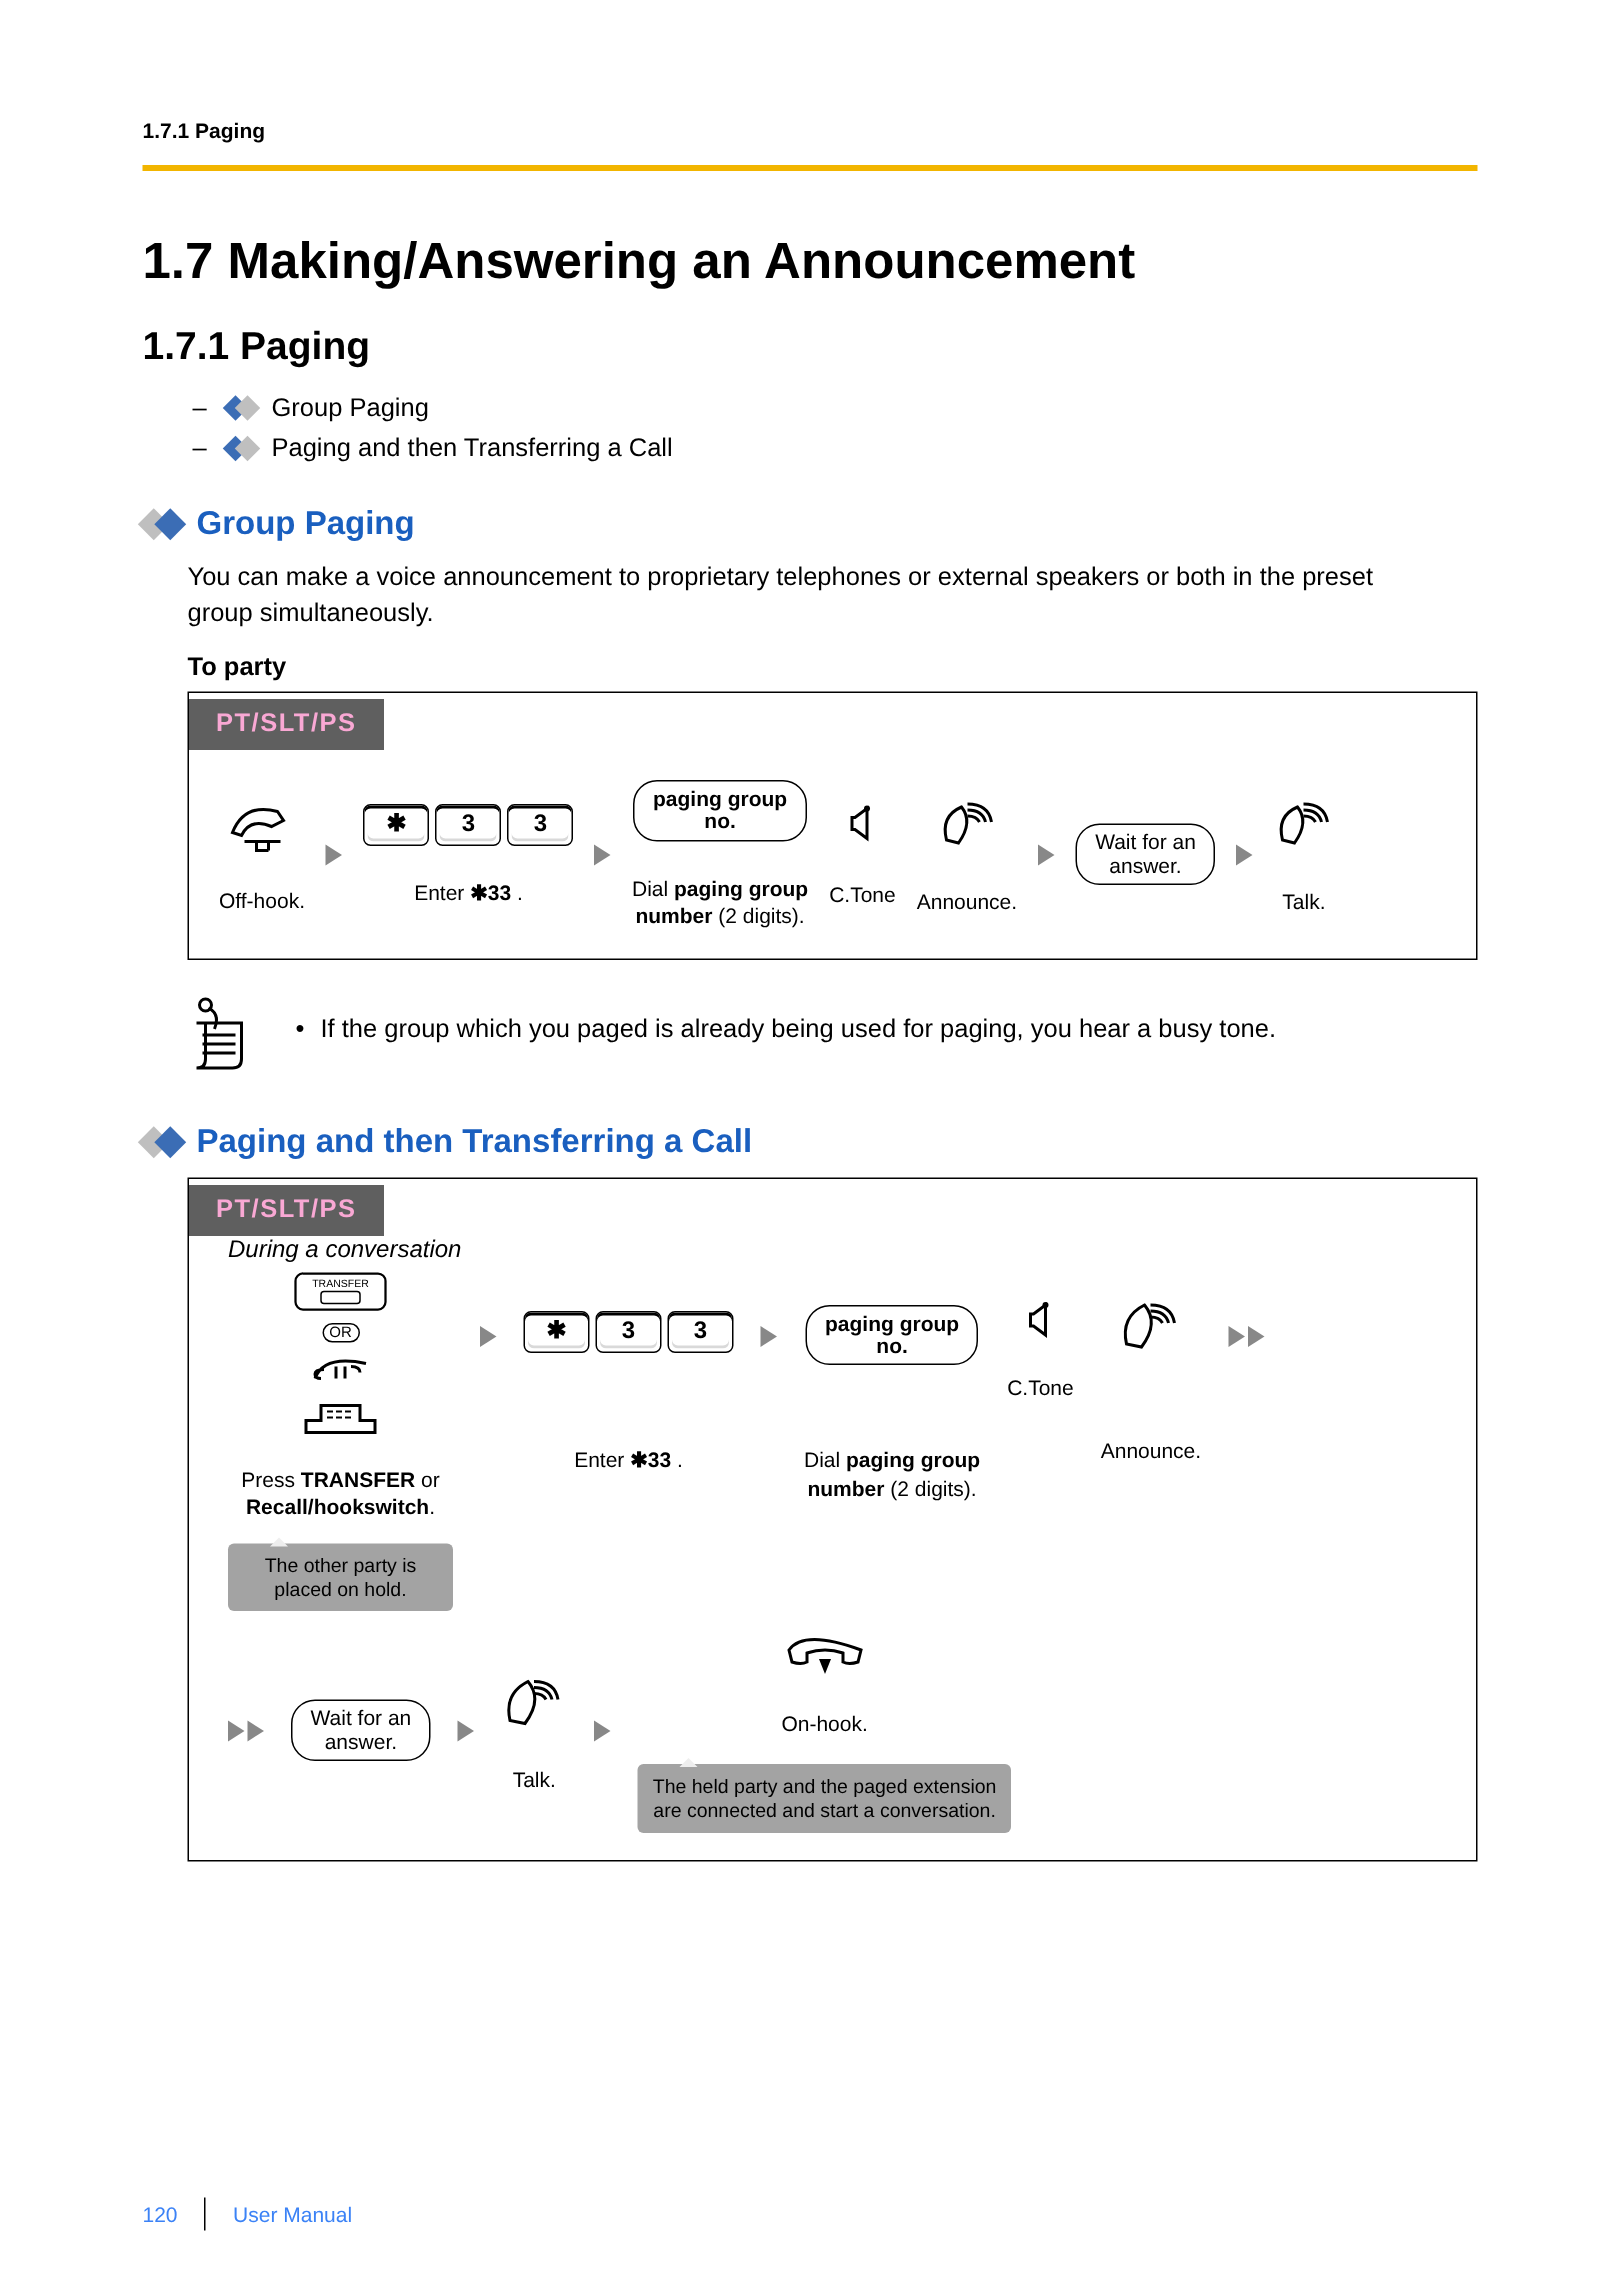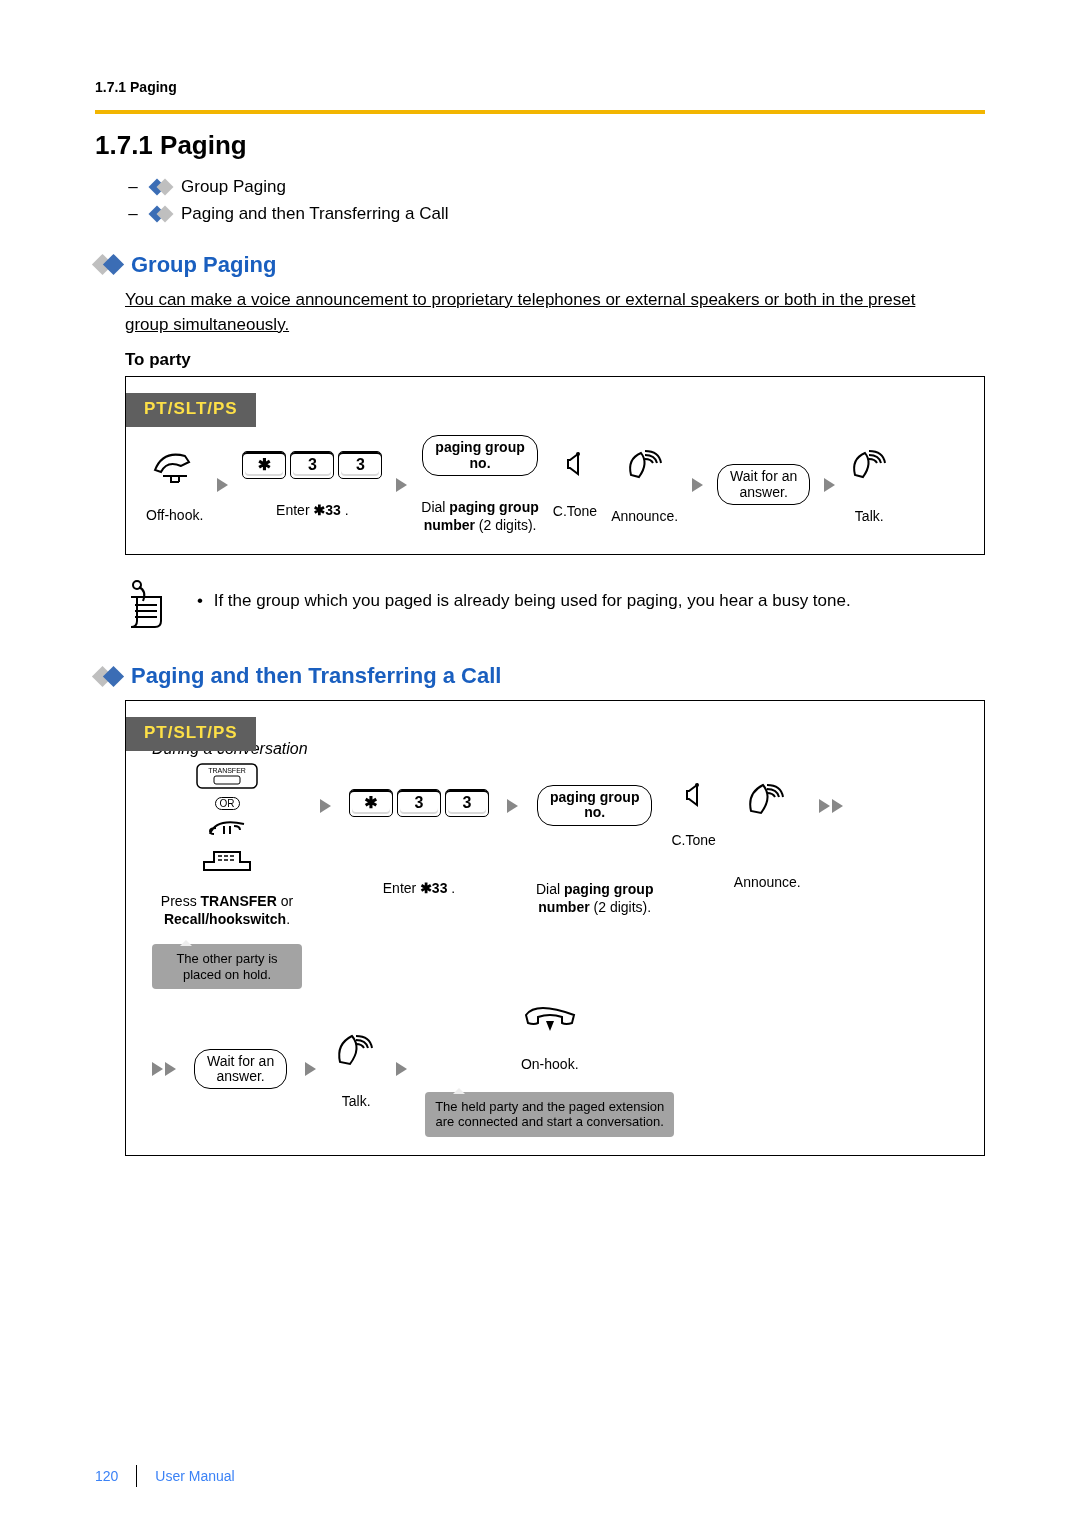--- a/index.html
+++ b/index.html
@@ -15,24 +15,24 @@
   .dash{width:16px;text-align:center;color:#000;}
   .dbl-diamond{display:inline-flex;gap:0px;}
   .dd-l,.dd-r{width:12px;height:12px;transform:rotate(45deg);}
   .dd-l{background:#3b6db5;margin-right:-4px;}
   .dd-r{background:#bfbfbf;}
   .dd-r.blue{background:#3b6db5;}
   .dd-l.grey{background:#bfbfbf;}
   .dd-big .dd-l,.dd-big .dd-r{width:15px;height:15px;}
   h3.sub{font:bold 22px/1.2 Arial;color:#1a5fbf;margin:20px 0 10px 0;
          display:flex;align-items:center;gap:10px;}
-  p.body{font:17px/1.45 Arial;margin:0 0 14px 30px;max-width:820px;text-decoration:underline;}
+  p.body{font:17px/1.45 Arial;margin:0 0 14px 30px;max-width:820px;}
   .lbl{font:bold 17px/1 Arial;margin:10px 0 8px 30px;}
   .diagram{border:1.5px solid #000;margin:0 0 22px 30px;position:relative;}
-  .tab{position:absolute;top:16px;left:0;background:#5f5f5f;color:#fde047;
+  .tab{position:absolute;top:4px;left:0;background:#5f5f5f;color:#f9a8d4;
        font:bold 17px/28px Arial;padding:2px 18px 4px 18px;letter-spacing:1px;}
   .flow{display:flex;align-items:center;gap:14px;padding:58px 20px 20px 20px;
         flex-wrap:nowrap;}
   .col{display:flex;flex-direction:column;align-items:center;gap:6px;
        font:14px/1.2 Arial;text-align:center;}
   .cap{font:14px/1.3 Arial;text-align:center;margin-top:16px;}
   .arrow{width:0;height:0;border-top:7px solid transparent;
          border-bottom:7px solid transparent;border-left:11px solid #888;}
   .arrow2{display:flex;gap:2px;}
   .key{display:inline-flex;align-items:center;justify-content:center;
@@ -67,20 +67,21 @@
   .ortag{font:10px Arial;border:1px solid #000;border-radius:8px;
          padding:0 4px;background:#fff;}
 </style>
 </head>
 <body>
 
 <div class="page">
   <div class="runhead">1.7.1 Paging</div>
   <div class="rule-y"></div>
 
+  <h1>1.7  Making/Answering an Announcement</h1>
   <h2>1.7.1  Paging</h2>
 
   <ul class="toc">
     <li>
       <span class="dash">–</span>
       <span class="dbl-diamond">
         <span class="dd-l"></span>
           <span class="dd-r"></span>
       </span>
       <span>Group Paging</span>

